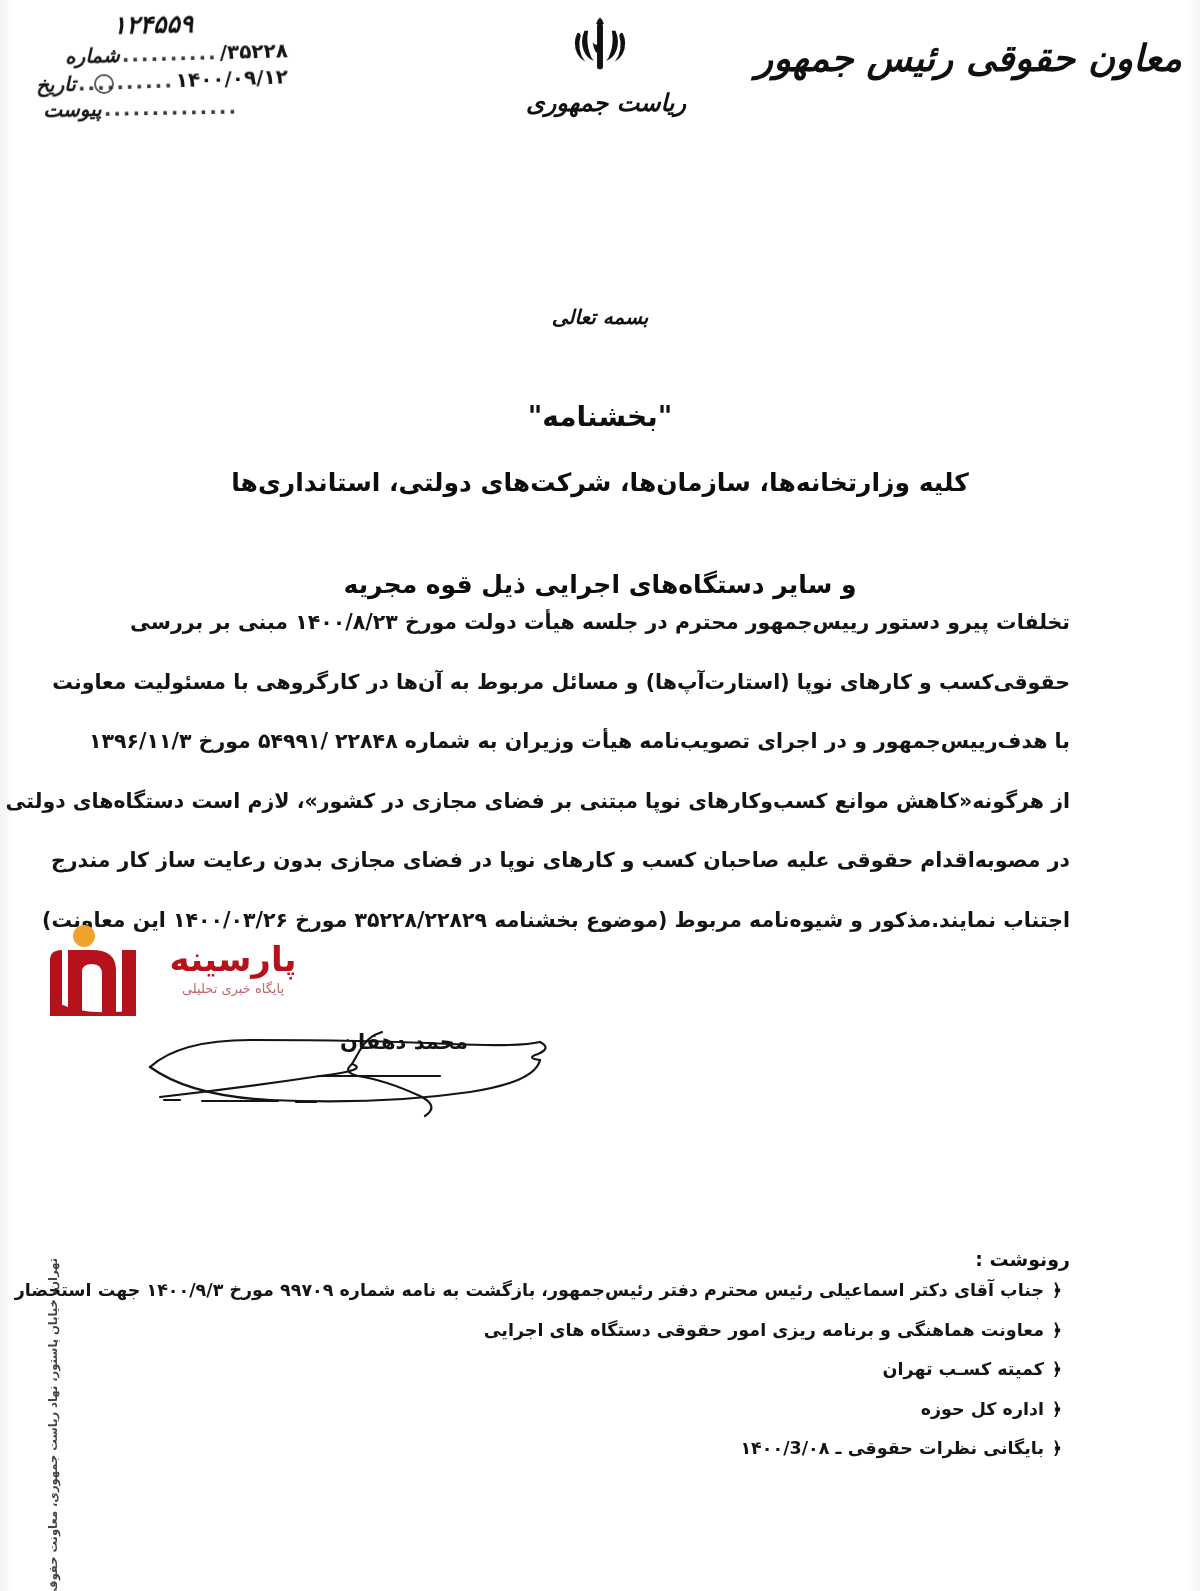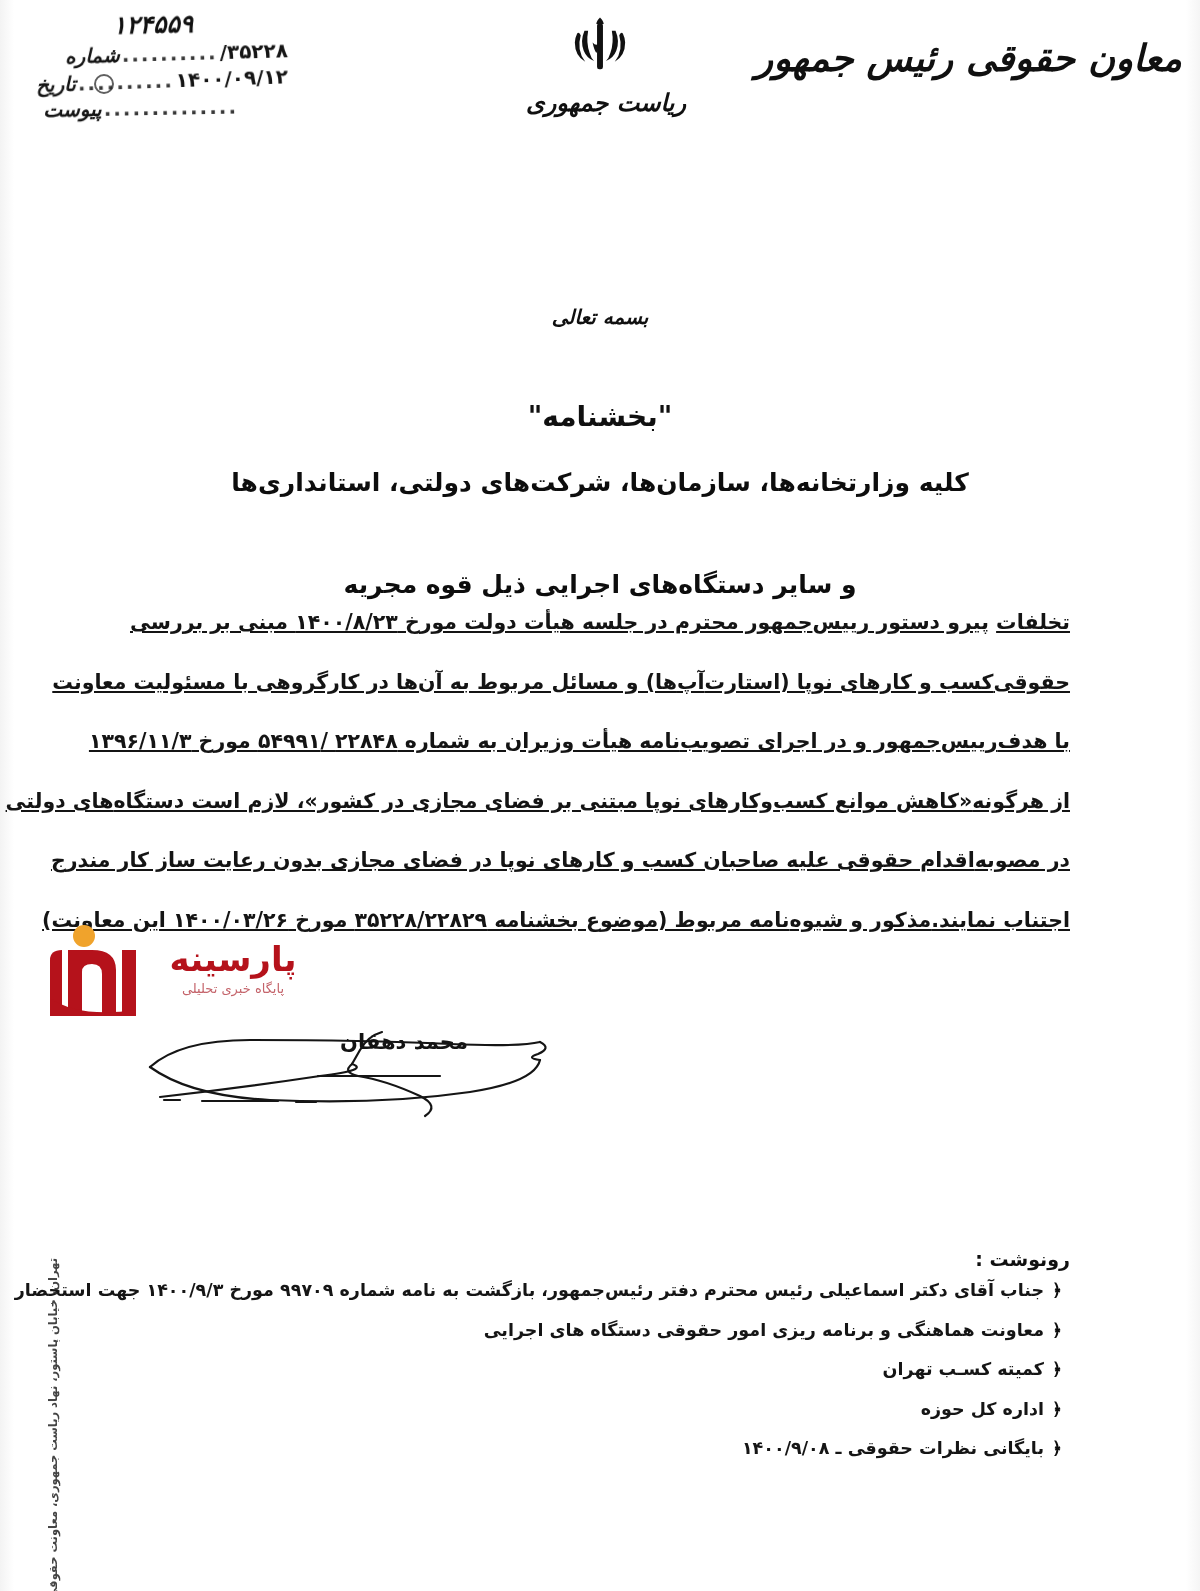--- a/index.html
+++ b/index.html
@@ -58,21 +58,21 @@
   #addr-1{top:468px;}
   #addr-2{top:522px;margin-top:48px;}
   
   #body{left:130px;top:612px;width:940px;}
   #body .pline{
     display:block;font-size:20.5px;line-height:1;color:#141414;
     margin-bottom:39px;white-space:nowrap;font-weight:600;
     text-align:justify;
   }
   #body .pline.just{display:flex;justify-content:space-between;}
-  #body .pline.just > span{white-space:pre;text-decoration:underline;}
+  #body .pline.just > span{white-space:pre;}
   
   #watermark{left:8px;top:916px;width:300px;height:110px;}
   #wm-mark{position:absolute;right:150px;top:4px;width:120px;height:100px;}
   #wm-text{position:absolute;right:0px;top:26px;text-align:center;width:150px;}
   #wm-title{font-size:34px;font-weight:700;color:#b5121b;letter-spacing:1px;line-height:1;}
   #wm-sub{font-size:13px;color:#c4636a;margin-top:5px;letter-spacing:1px;}
   
   #sign-block{left:120px;top:992px;width:460px;height:140px;}
   #sign-name{
     position:absolute;right:112px;top:38px;font-size:21px;font-weight:700;
@@ -225,21 +225,21 @@
     <div class="cc-row blur">
       <span class="cc-bullet">﴿</span>
       <span class="cc-text">کمیته کسـب تهران</span>
     </div>
     <div class="cc-row blur">
       <span class="cc-bullet">﴿</span>
       <span class="cc-text">اداره کل حوزه</span>
     </div>
     <div class="cc-row blur">
       <span class="cc-bullet">﴿</span>
-      <span class="cc-text">بایگانی نظرات حقوقی ـ ۱۴۰۰/۹/۰۸</span>
+      <span class="cc-text">بایگانی نظرات حقوقی ـ ۱۴۰۰/3/۰۸</span>
     </div>
   </div>
 
   <div class="abs" id="side-note">
     <div id="side-note-inner">تهران، خیابان پاستور، نهاد ریاست جمهوری، معاونت حقوقی</div>
   </div>
 
 </div>
 
 </body></html>

